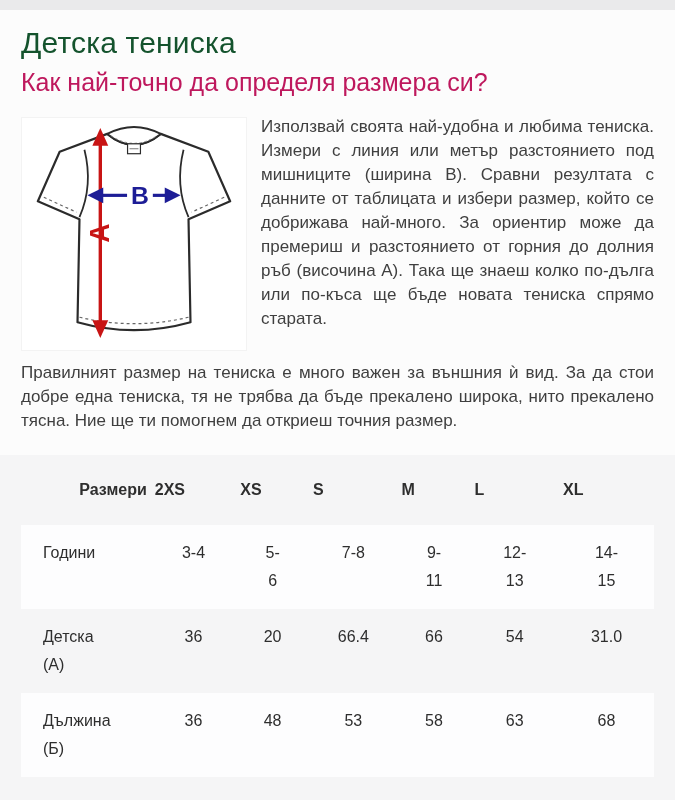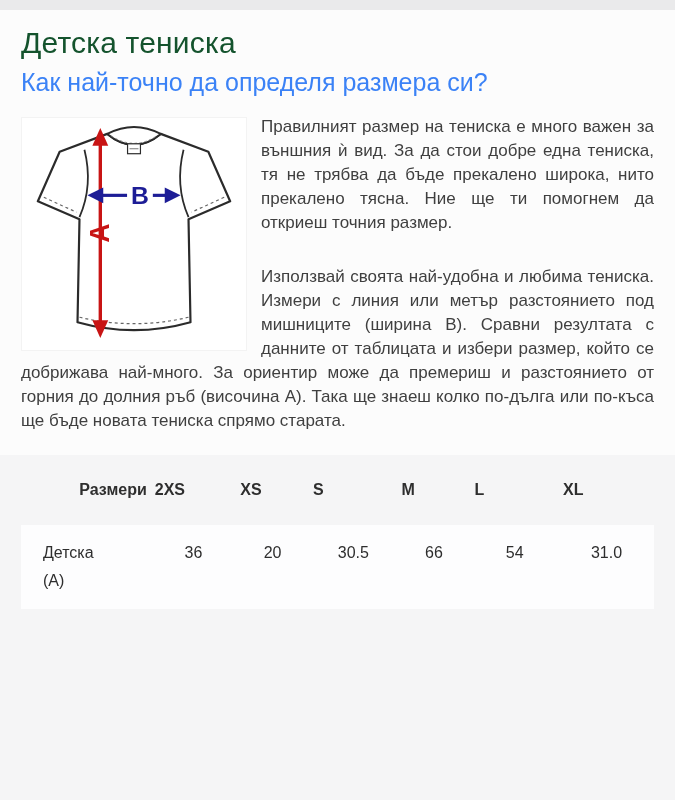--- a/index.html
+++ b/index.html
@@ -16,21 +16,21 @@
   }
   .upper::after { content: ""; display: block; clear: both; }
   h1.page-title {
     margin: 0 0 6px 0;
     font-size: 30px; font-weight: 400; line-height: 1.15;
     color: #14532d; letter-spacing: 0.2px;
   }
   h2.page-subtitle {
     margin: 0 0 18px 0;
     font-size: 25px; font-weight: 400; line-height: 1.2;
-    color: #3b82f6;
+    color: #be185d;
   }
   figure.diagram {
     float: left;
     width: 226px; height: 234px;
     margin: 2px 14px 6px 0; padding: 0;
     background: #ffffff;
     border: 1px solid #f3f3f3;
     box-sizing: border-box;
   }
   figure.diagram svg { display: block; width: 100%; height: 100%; }
@@ -101,22 +101,22 @@
         <g>
           <line x1="80" y1="78" x2="106" y2="78" stroke-width="3.2" stroke="#1d1d96"></line>
           <line x1="132" y1="78" x2="147" y2="78" stroke-width="3.2" stroke="#1d1d96"></line>
           <polygon points="66,78 82,70 82,86" fill="#1d1d96"></polygon>
           <polygon points="160,78 144,70 144,86" fill="#1d1d96"></polygon>
           <text x="119" y="87" text-anchor="middle" font-size="25" font-weight="bold" fill="#1d1d96">B</text>
         </g>
       </svg>
     </figure>
 
+    <p class="body-text">Използвай своята най-удобна и любима тениска. Измери с линия или метър разстоянието под мишниците (ширина B). Сравни резултата с данните от таблицата и избери размер, който се добрижава най-много. За ориентир може да премериш и разстоянието от горния до долния ръб (височина А). Така ще знаеш колко по-дълга или по-къса ще бъде новата тениска спрямо старата.</p>
     <p class="body-text">Правилният размер на тениска е много важен за външния ѝ вид. За да стои добре една тениска, тя не трябва да бъде прекалено широка, нито прекалено тясна. Ние ще ти помогнем да откриеш точния размер.</p>
-    <p class="body-text">Използвай своята най-удобна и любима тениска. Измери с линия или метър разстоянието под мишниците (ширина B). Сравни резултата с данните от таблицата и избери размер, който се добрижава най-много. За ориентир може да премериш и разстоянието от горния до долния ръб (височина А). Така ще знаеш колко по-дълга или по-къса ще бъде новата тениска спрямо старата.</p>
   </section>
 
   <section class="lower">
     <table class="size-table">
       <colgroup>
         <col style="width:20.5%">
           <col style="width:13.5%">
           <col style="width:11.5%">
         <col style="width:14%">
           <col style="width:11.5%">
@@ -129,25 +129,48 @@
             <th>2XS</th>
             <th>XS</th>
             <th>S</th>
             <th>M</th>
             <th>L</th>
             <th>XL</th>
           </tr>
       </thead>
       <tbody id="size-table-body">
           <tr>
+            <th>Години</th>
+            <td>3-4</td>
+            <td>5-
+6</td>
+            <td>7-8</td>
+            <td>9-
+11</td>
+            <td>12-
+13</td>
+            <td>14-
+15</td>
+          </tr>
+          <tr>
             <th>Детска
 (А)</th>
             <td>36</td>
             <td>20</td>
-            <td>30.5</td>
+            <td>66.4</td>
             <td>66</td>
             <td>54</td>
             <td>31.0</td>
+          </tr>
+          <tr>
+            <th>Дължина
+(Б)</th>
+            <td>36</td>
+            <td>48</td>
+            <td>53</td>
+            <td>58</td>
+            <td>63</td>
+            <td>68</td>
           </tr>
         </tbody>
     </table>
   </section>
 </div>
 
 </body></html>

